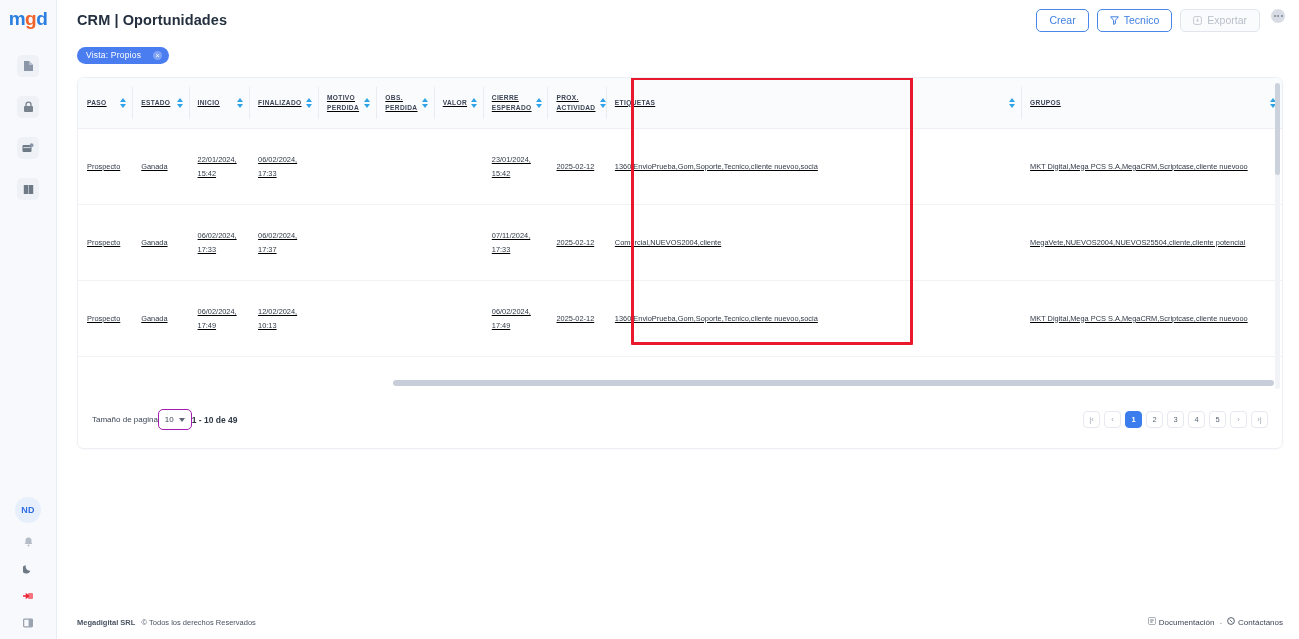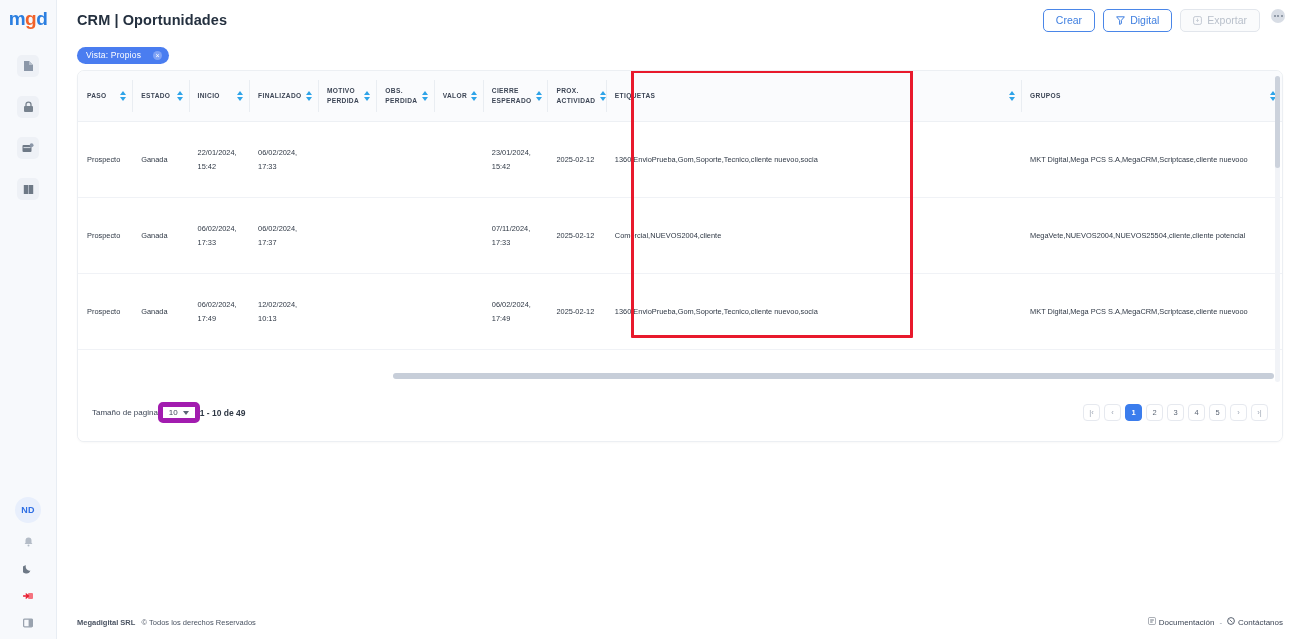--- a/index.html
+++ b/index.html
@@ -82,28 +82,29 @@
     background:#4a7df0; color:#fff; border-radius: 10px;
     height: 17px; padding: 0 7px 0 9px; font-size: 8.5px; letter-spacing:0.2px;
   }
   .chip-x {
     width:9px;height:9px;border-radius:50%;background:#7fa2f5;color:#fff;
     display:flex;align-items:center;justify-content:center;font-size:7px;line-height:1;
   }
 
   
   .card {
-    margin: 0 16px 0 20px;
+    margin: 7px 16px 0 20px;
     border: 1px solid #eceff3;
     border-radius: 7px;
     background:#fff;
     height: 372px;
     box-shadow: 0 1px 2px rgba(16,24,40,0.03);
     position:relative;
     overflow:hidden;
+    text-decoration:underline;
   }
   .table-wrap { position:relative; height: 316px; overflow:hidden; }
   table { width: 100%; border-collapse: collapse; table-layout: fixed; }
 
   thead th {
     background:#fafbfd;
     border-bottom:1px solid #edf0f4;
     height: 51px;
     vertical-align: middle;
     padding: 0 6px 0 9px;
@@ -161,21 +162,21 @@
     border-radius:1px;
   }
 
   
   .pagbar {
     position:absolute; left:0; right:0; bottom:0; height:56px;
     display:flex; align-items:center; padding: 0 14px 0 14px; background:#fff;
   }
   .pagleft { display:flex; align-items:center; gap:0; font-size:8px; color:#3d4656; }
   .sizesel {
-    border:5px solid #a21caf; border-radius:5px; height:21px; min-width:32px;
+    border:1px solid #a21caf; border-radius:5px; height:21px; min-width:32px;
     display:flex; align-items:center; justify-content:center; gap:5px;
     font-size:8px; color:#3d4656; padding:0 6px; background:#fff; cursor:pointer;
   }
   .caret { width:0;height:0;border-left:3.2px solid transparent;border-right:3.2px solid transparent;border-top:4px solid #5b6575; }
   .range { font-size:8.5px; font-weight:700; color:#2f3845; }
 
   .pager { margin-left:auto; display:flex; align-items:center; gap:4px; }
   .pg {
     min-width:17px;height:17px;border-radius:4px;border:1px solid #e6e9ef;background:#fff;
     display:flex;align-items:center;justify-content:center;font-size:7.5px;color:#5c6675;cursor:pointer;
@@ -280,21 +281,21 @@
       <div class="topbar-actions">
         <button class="btn">
           <span>Crear</span>
         </button>
         <button class="btn">
           <span>
             <svg width="9" height="9" viewBox="0 0 9 9">
                 <path d="M0.6 0.8h7.8L5.4 4.3v3.2L3.6 8.4V4.3z" fill="none" stroke="#3f7fe0" stroke-width="1"></path>
               </svg>
           </span>
-          <span>Digital</span>
+          <span>Tecnico</span>
         </button>
         <button class="btn disabled">
           <span>
             <svg width="9" height="9" viewBox="0 0 9 9">
                 <rect x="0.6" y="0.6" width="7.8" height="7.8" rx="1.6" fill="none" stroke="#c3c9d3" stroke-width="1"></rect>
                 <path d="M4.5 2.5v3M3.2 4.2l1.3 1.3 1.3-1.3" stroke="#c3c9d3" stroke-width="0.9" fill="none"></path>
               </svg>
           </span>
           <span>Exportar</span>
         </button>

